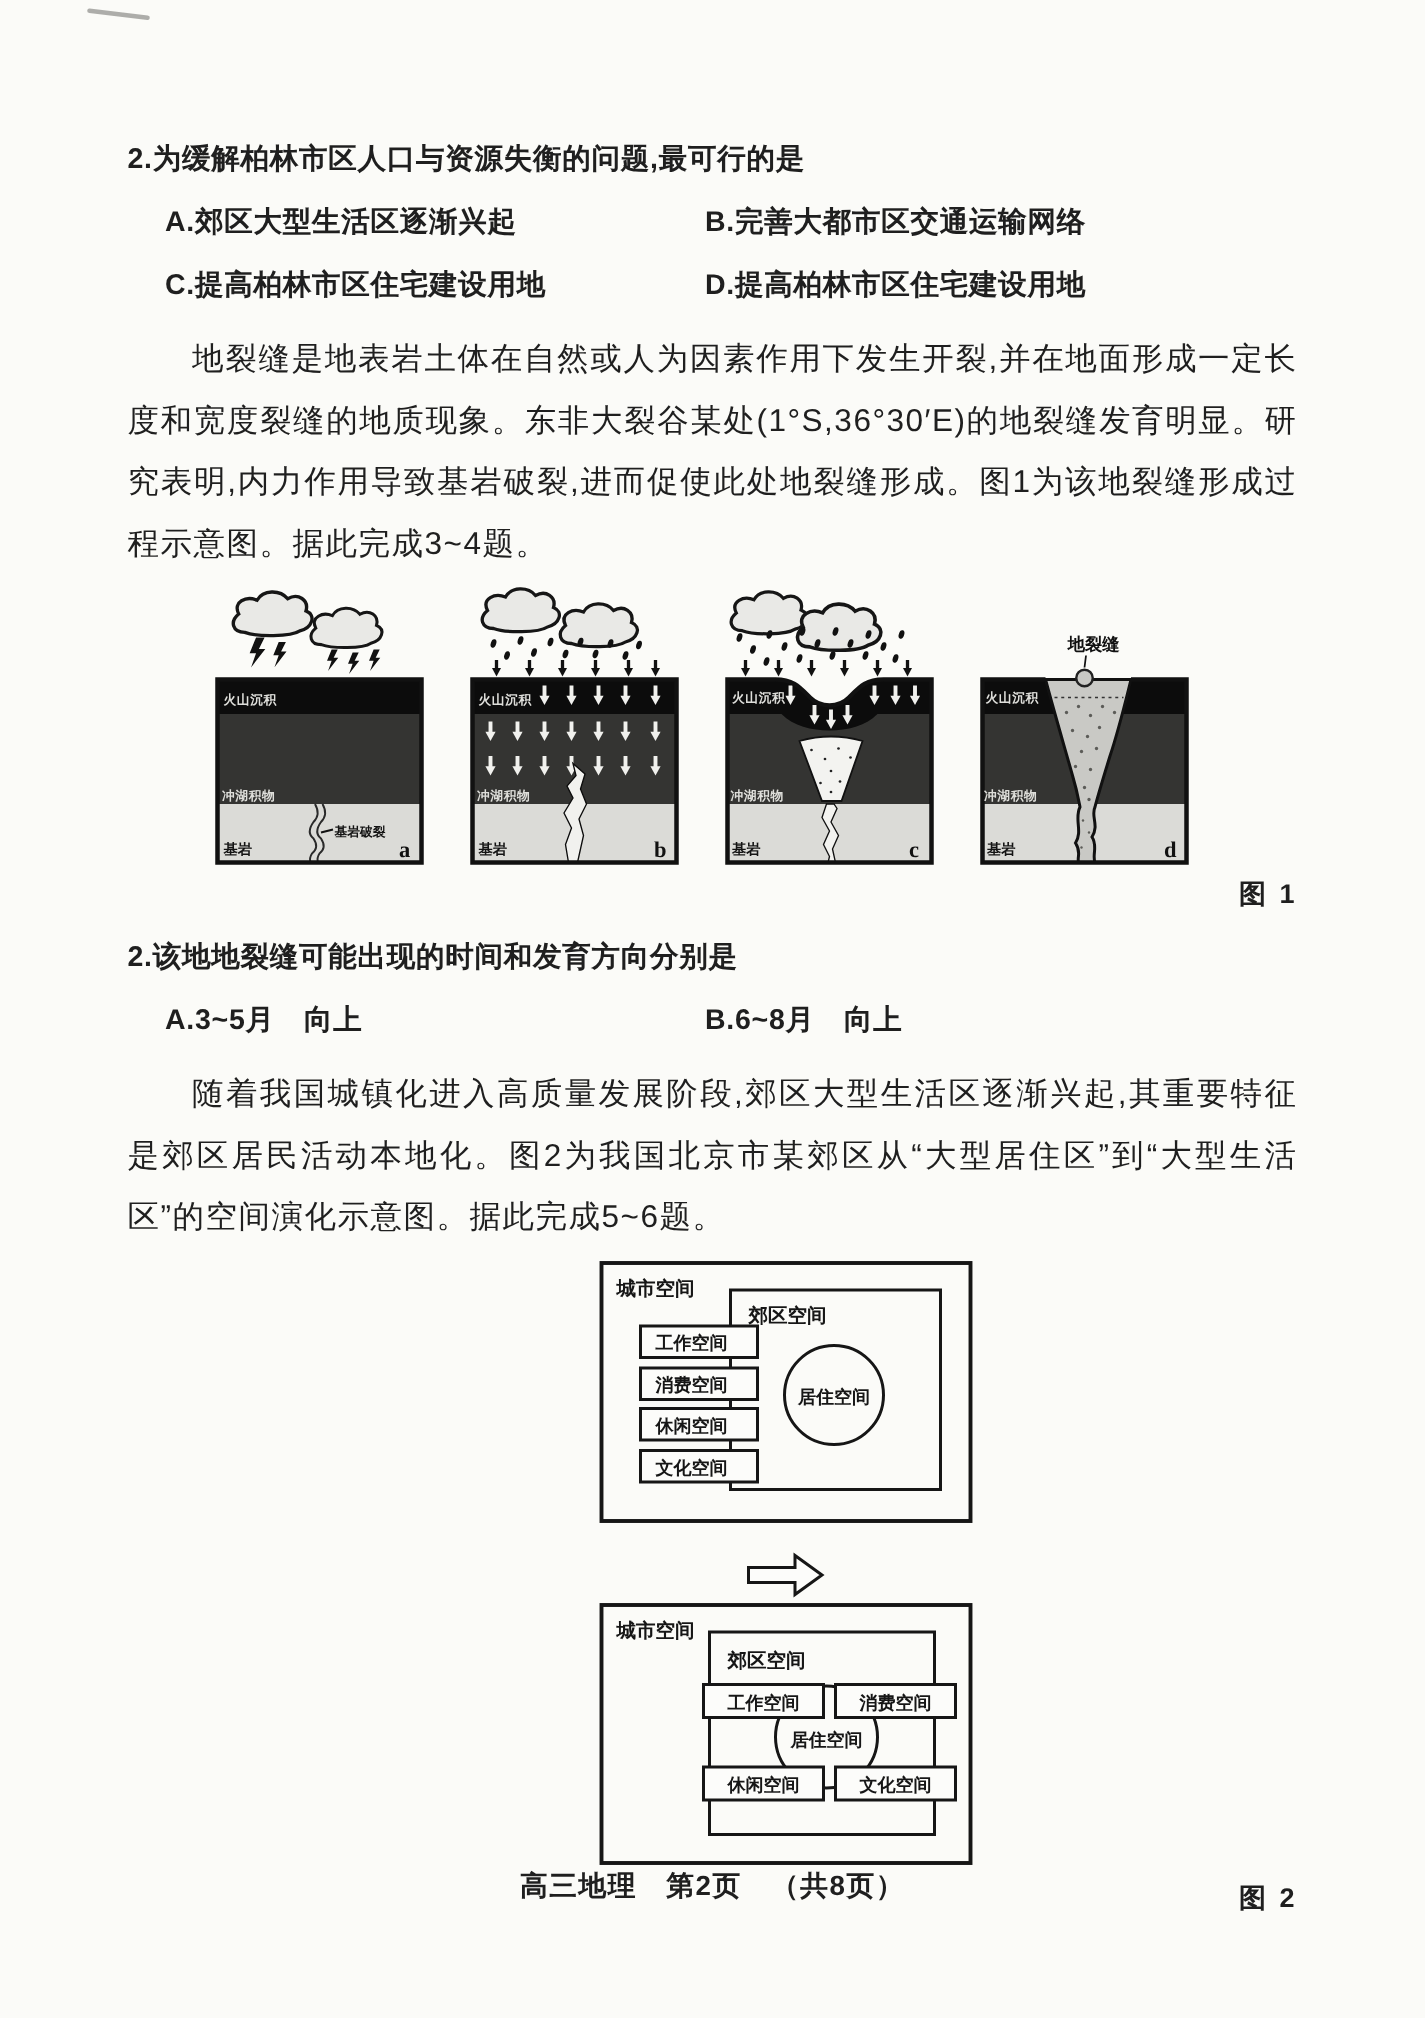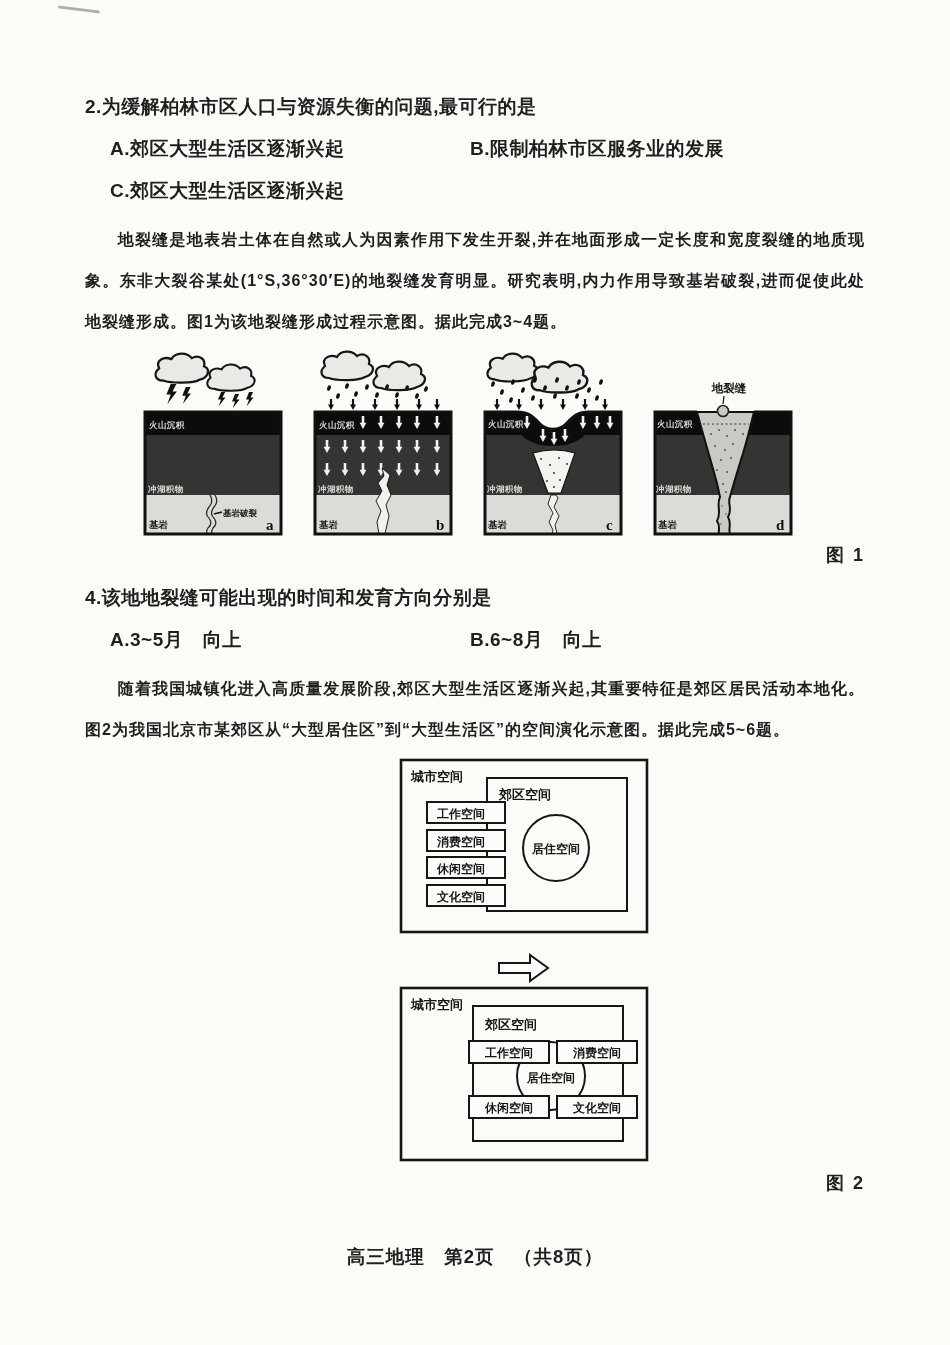--- a/index.html
+++ b/index.html
@@ -10,21 +10,21 @@
   .scan-mark{position:absolute;left:58px;top:8px;width:42px;height:3px;background:#9a9a96;
              transform:rotate(7deg);border-radius:2px;opacity:.8;}
   .stem{font-size:19px;line-height:29px;font-weight:600;letter-spacing:.5px;}
   .opt-row{display:flex;margin-top:13px;font-size:19px;line-height:29px;font-weight:600;letter-spacing:.5px;}
   .opt-row .opt{display:block;}
   .two .opt:first-child{margin-left:25px;width:360px;}
   .four .opt:nth-child(1){margin-left:25px;width:178px;}
   .four .opt:nth-child(2){width:190px;}
   .four .opt:nth-child(3){width:185px;}
   .items-line{margin-top:12px;margin-left:25px;font-size:19px;line-height:29px;font-weight:600;letter-spacing:.5px;}
-  .passage{margin:14px 0 0 0;font-size:16px;line-height:41px;font-weight:700;
+  .passage{margin:14px 0 0 0;font-size:21px;line-height:41px;font-weight:400;
            text-align:justify;text-indent:2.05em;letter-spacing:1px;}
   .mt16{margin-top:16px;} .mt12{margin-top:12px;}
   
   .fig1{margin:4px 0 0 58px;display:flex;gap:30px;}
   .fig1 svg{display:block;}
   svg text{font-family:"Liberation Sans","DejaVu Sans",sans-serif;}
   .cloud{fill:#e9e9e6;stroke:#161616;stroke-width:2.2;}
   .lbl-w{font-size:8.5px;fill:#dededa;font-weight:600;letter-spacing:.4px;}
   .lbl-b{font-size:8.5px;fill:#141414;font-weight:700;}
   .lbl-rock{font-size:9.5px;fill:#141414;font-weight:700;}
@@ -60,24 +60,25 @@
       <ellipse id="drop" rx="1.8" ry="2.9"></ellipse>
     </defs>
   </svg>
 
   <div class="content">
 
     <section>
       <div class="stem">2.为缓解柏林市区人口与资源失衡的问题,最可行的是</div>
       <div class="opt-row two">
         <span class="opt">A.郊区大型生活区逐渐兴起</span>
-        <span class="opt">B.限制柏林市区服务业的发展</span>
+        <span class="opt">B.完善大都市区交通运输网络</span>
       </div>
       <div class="opt-row two">
-        <span class="opt">C.郊区大型生活区逐渐兴起</span>
+        <span class="opt">C.提高柏林市区住宅建设用地</span>
+        <span class="opt">D.提高柏林市区住宅建设用地</span>
       </div>
     </section>
 
     <p class="passage">地裂缝是地表岩土体在自然或人为因素作用下发生开裂,并在地面形成一定长度和宽度裂缝的地质现象。东非大裂谷某处(1°S,36°30′E)的地裂缝发育明显。研究表明,内力作用导致基岩破裂,进而促使此处地裂缝形成。图1为该地裂缝形成过程示意图。据此完成3~4题。</p>
 
     <figure class="fig1" style="margin-top:4px">
 
       <svg viewBox="0 0 140 190" width="140" height="190">
         <use href="#cloud" transform="translate(10,6) scale(1.02)" class="cloud"></use>
         <use href="#cloud" transform="translate(62,17) scale(0.92)" class="cloud"></use>
@@ -249,21 +250,21 @@
         <text x="3" y="146" class="lbl-w">冲湖积物</text>
         <text x="5" y="182" class="lbl-rock">基岩</text>
         <text x="123" y="184" class="plabel">d</text>
       </svg>
     </figure>
 
     <div class="fig-caption">图 1</div>
 
 
     <section class="mt16">
-      <div class="stem">4.该地地裂缝可能出现的时间和发育方向分别是</div>
+      <div class="stem">2.该地地裂缝可能出现的时间和发育方向分别是</div>
       <div class="opt-row two">
         <span class="opt">A.3~5月　向上</span>
         <span class="opt">B.6~8月　向上</span>
       </div>
     </section>
 
     <p class="passage">随着我国城镇化进入高质量发展阶段,郊区大型生活区逐渐兴起,其重要特征是郊区居民活动本地化。图2为我国北京市某郊区从“大型居住区”到“大型生活区”的空间演化示意图。据此完成5~6题。</p>
 
     <figure class="fig2">
 

